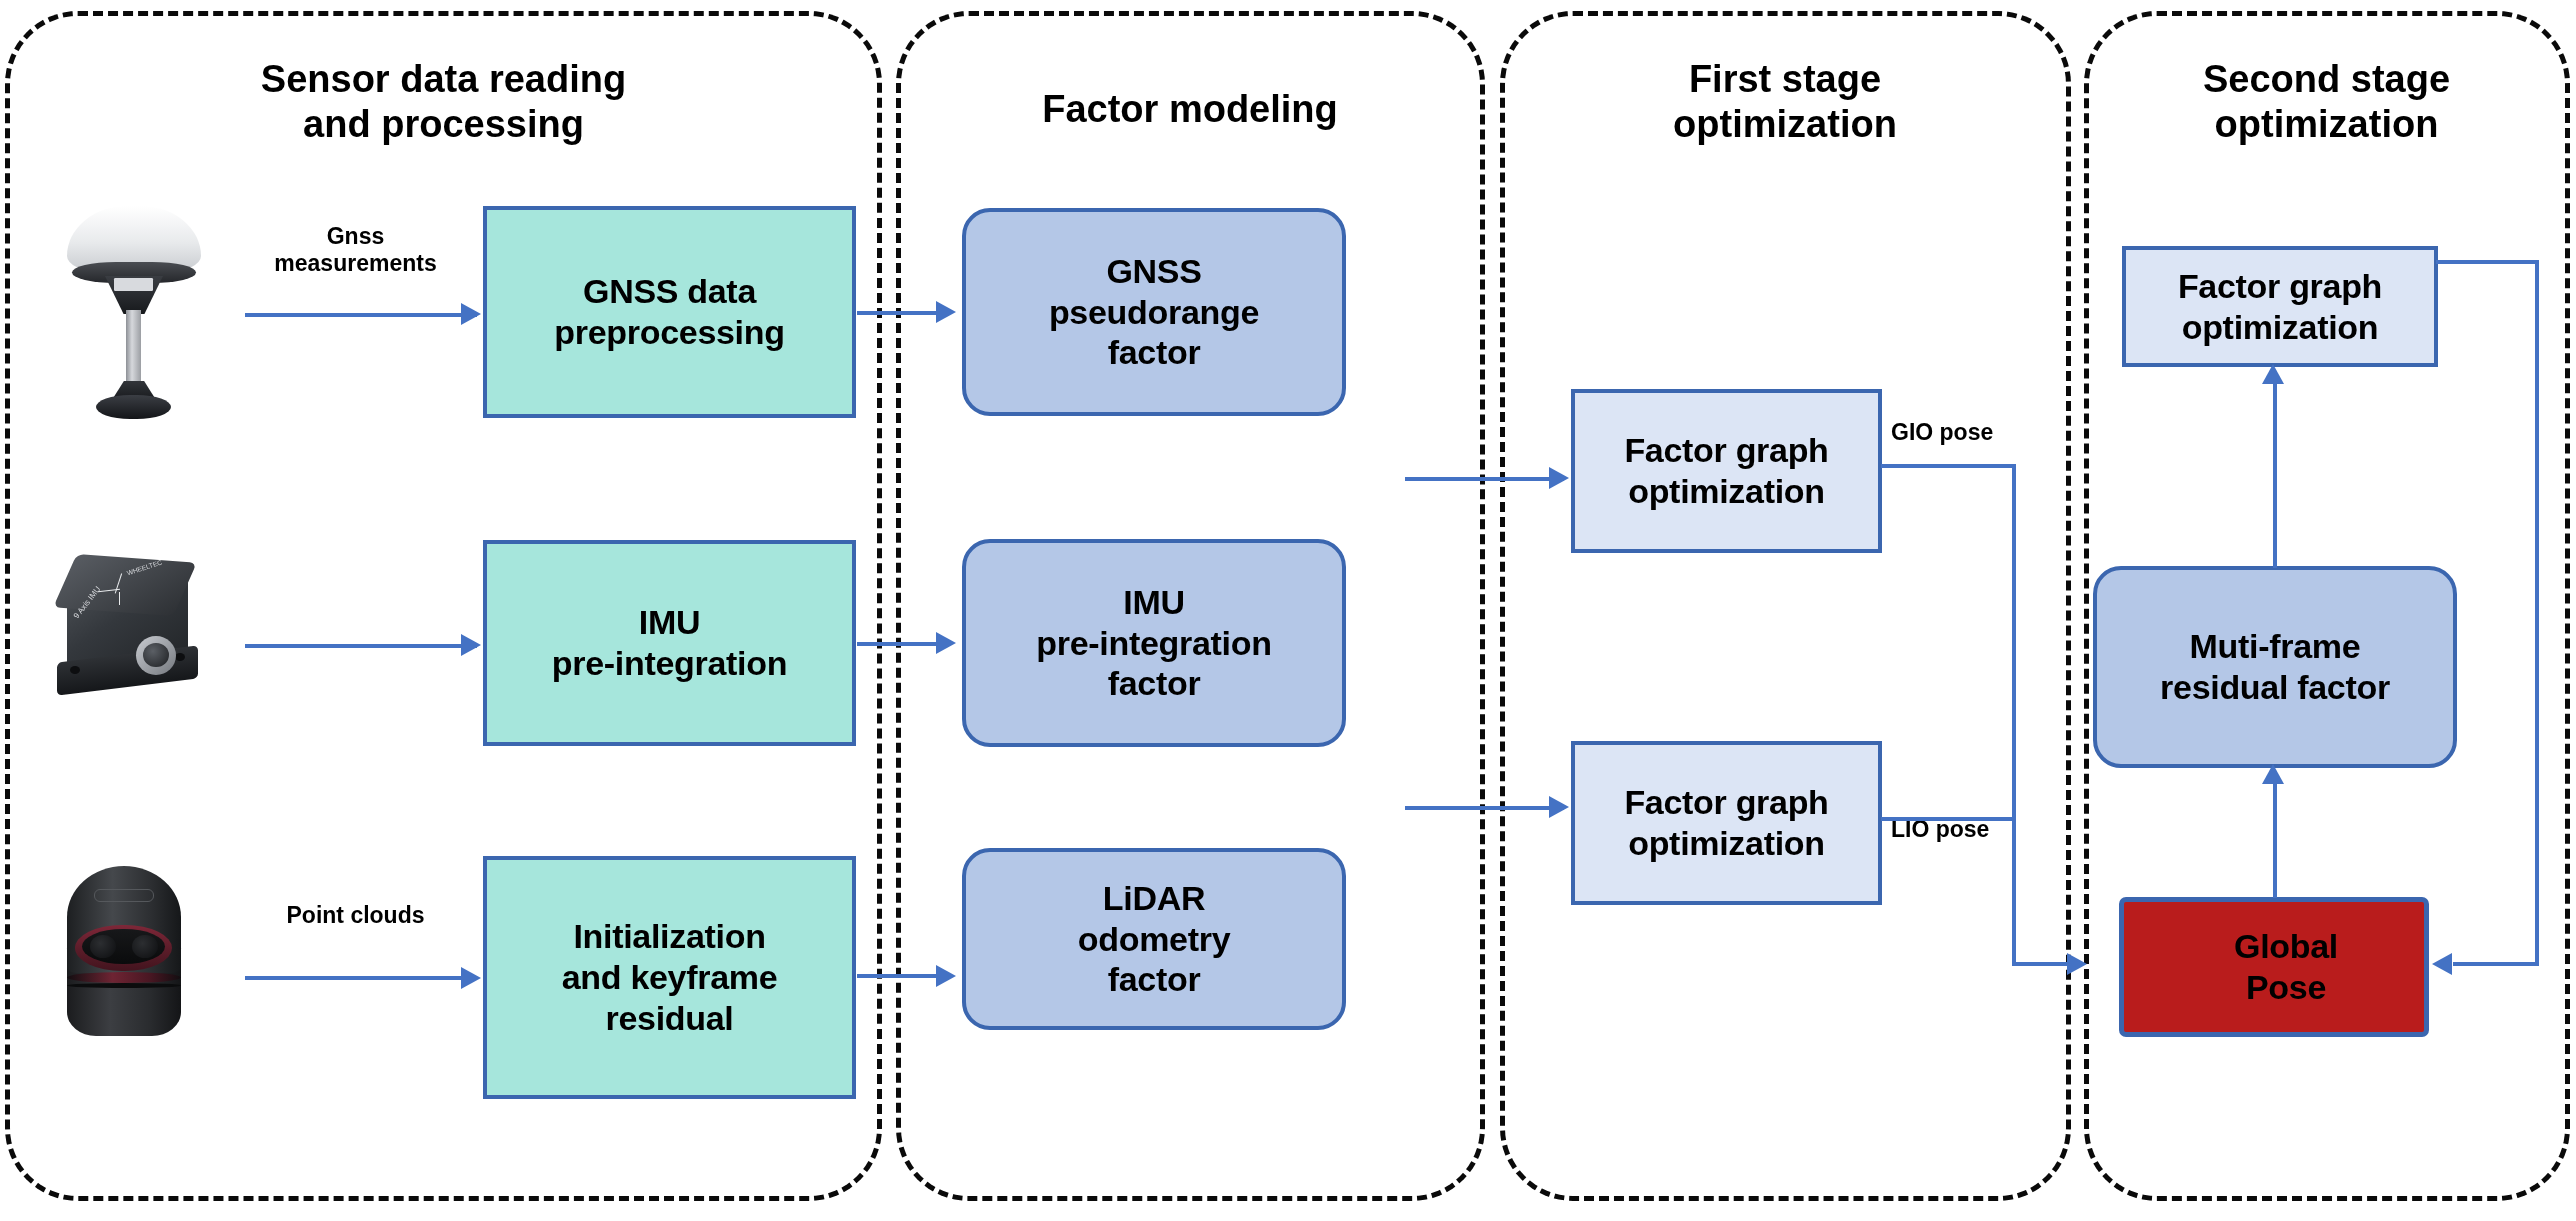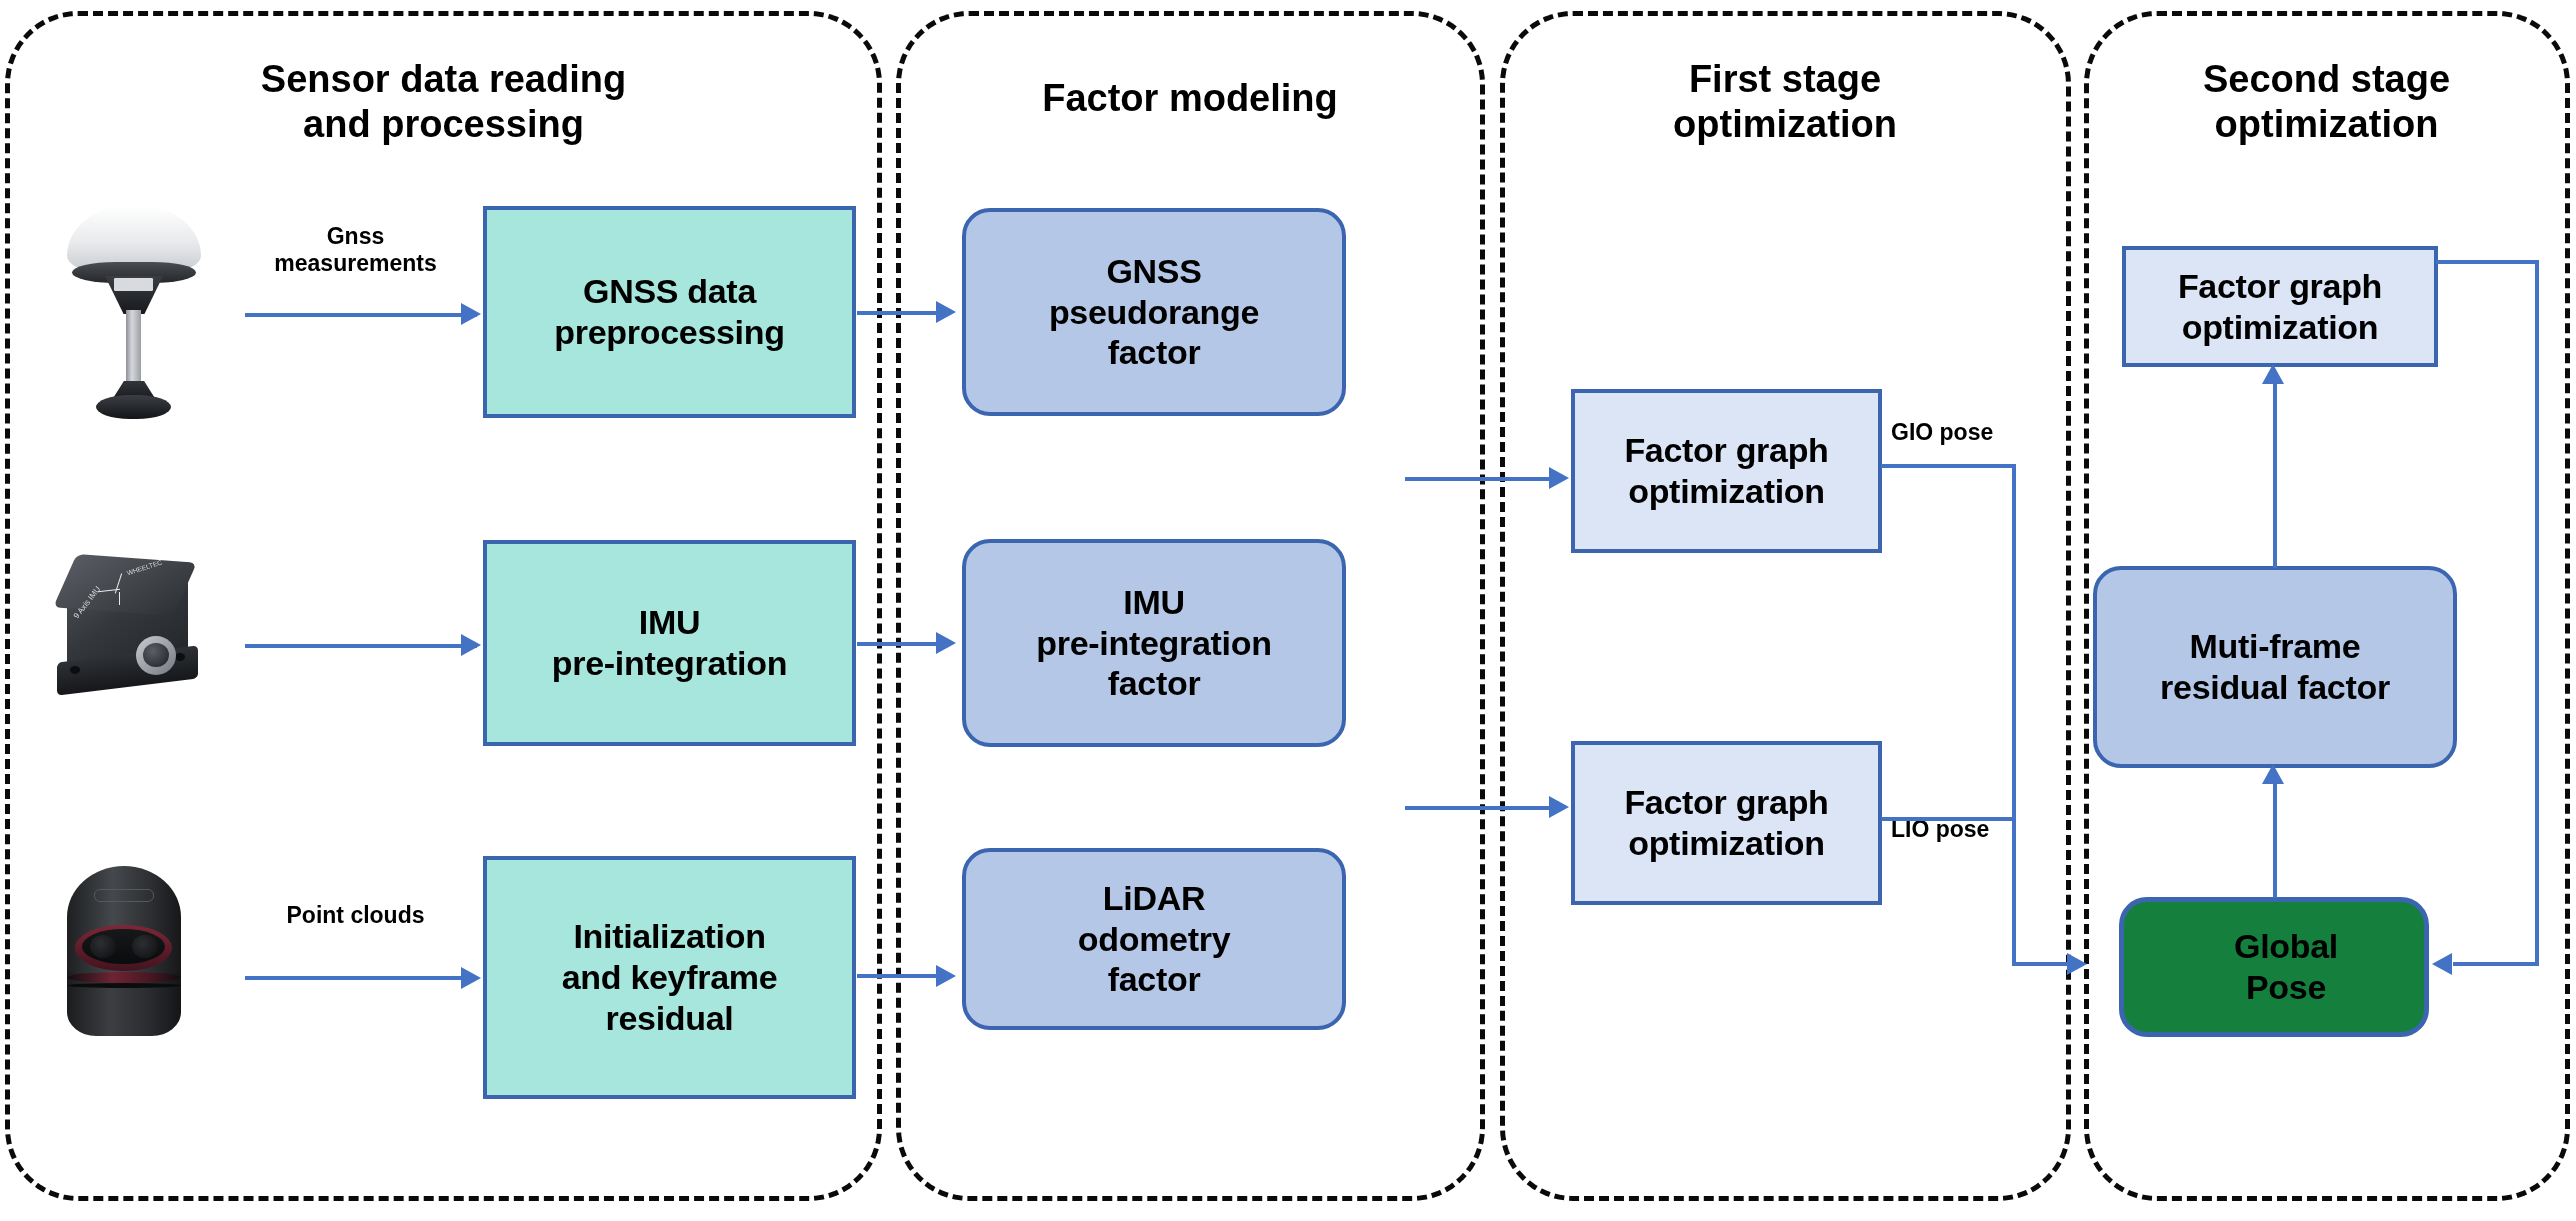--- a/index.html
+++ b/index.html
@@ -58,23 +58,23 @@
     border: 4.9px solid #3B66AF;
     border-radius: 28px;
     font-size: 34px;
   }
   .box-opt {
     background: #DCE5F5;
     border: 4.9px solid #3B66AF;
     font-size: 34px;
   }
   .box-gray {
-    background: #15803d;
+    background: #b91c1c;
     border: 5.5px solid #3B66AF;
-    border-radius: 28px;
+    border-radius: 7px;
     font-size: 34px;
     padding-left: 24px;
   }
 
   
   .sensor {
     position: absolute;
   }
 
   
@@ -287,21 +287,21 @@
 
 <div id="stage">
 
   <div class="column-panel" style="left:4.9px; top:11px; width:877px; height:1190px;"></div>
   <div class="column-panel" style="left:896px; top:11px; width:589px; height:1190px;"></div>
   <div class="column-panel" style="left:1500px; top:11px; width:571px; height:1190px;"></div>
   <div class="column-panel" style="left:2084px; top:11px; width:486px; height:1190px;"></div>
 
   <div class="column-title" style="left:66px; top:32px; width:755px;">Sensor data reading
 and processing</div>
-  <div class="column-title" style="left:914px; top:51px; width:552px;">Factor modeling</div>
+  <div class="column-title" style="left:914px; top:62px; width:552px;">Factor modeling</div>
   <div class="column-title" style="left:1518px; top:32px; width:534px;">First stage
 optimization</div>
   <div class="column-title" style="left:2102px; top:32px; width:449px;">Second stage
 optimization</div>
 
   <div class="sensor" style="left:67px; top:206px; width:134px; height:219px;">
     <div class="gnss-dome"></div>
     <div class="gnss-collar"></div>
     <div class="gnss-cone"></div>
     <div class="gnss-label"></div>

